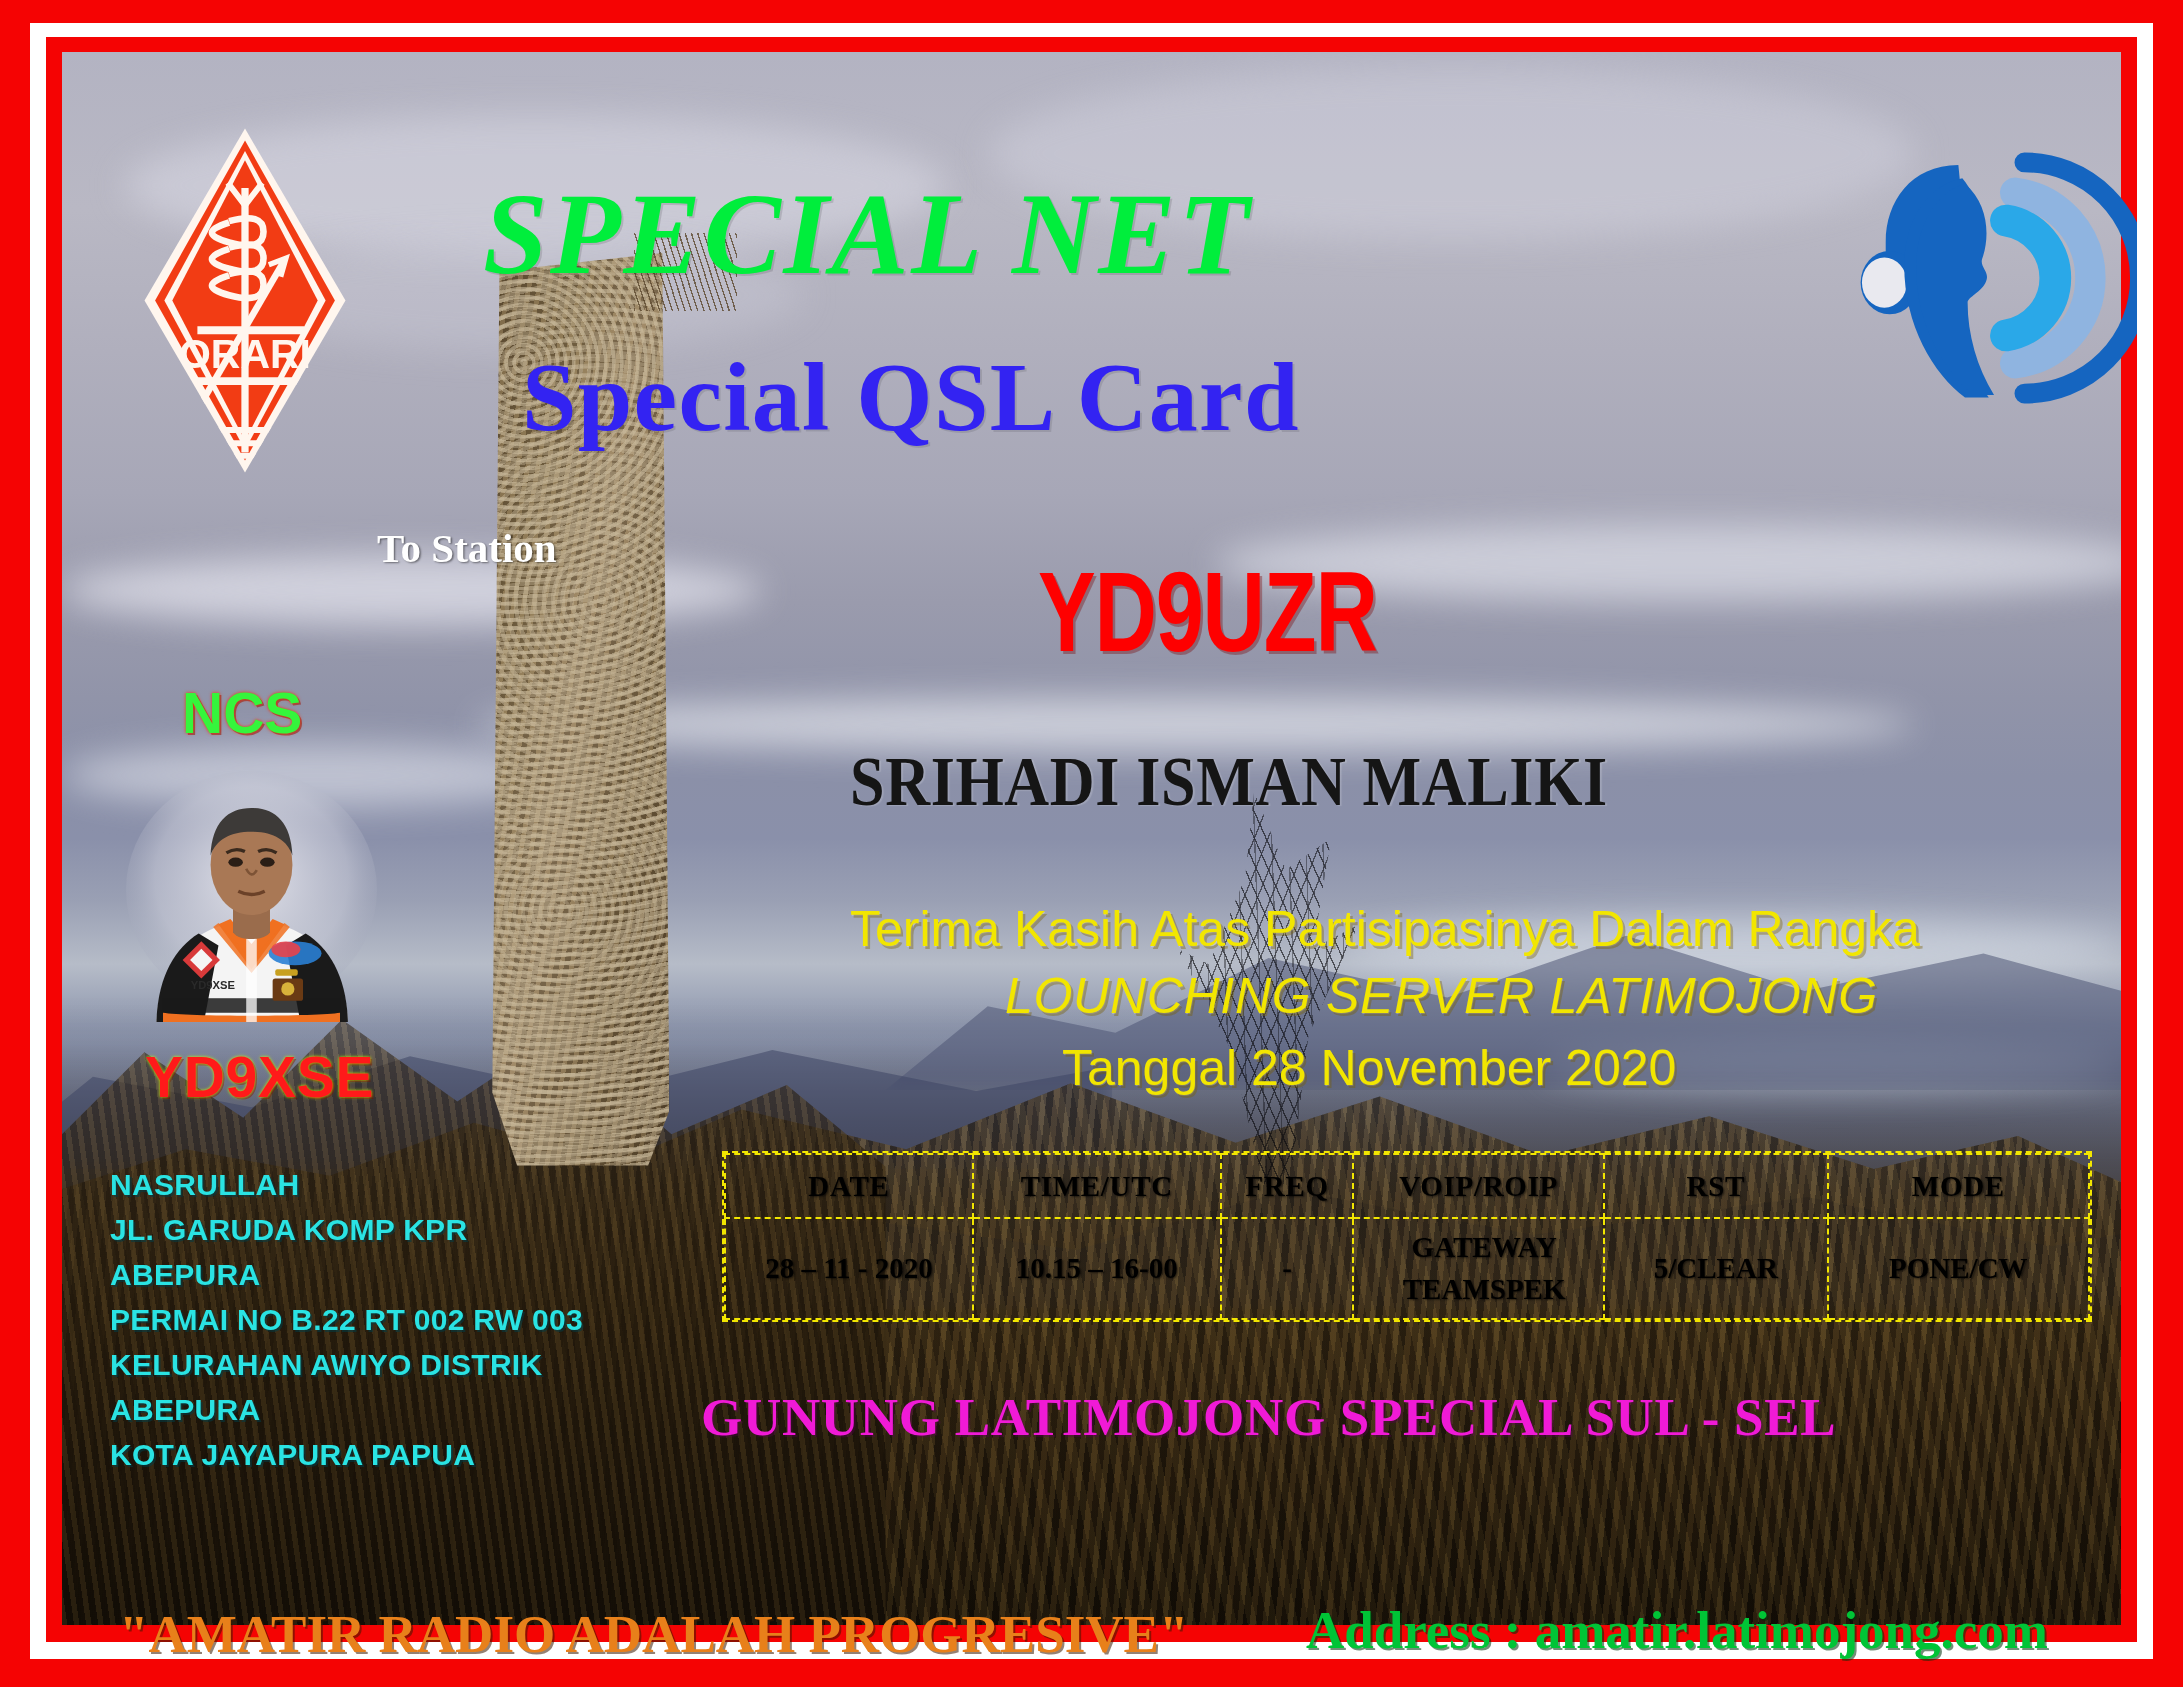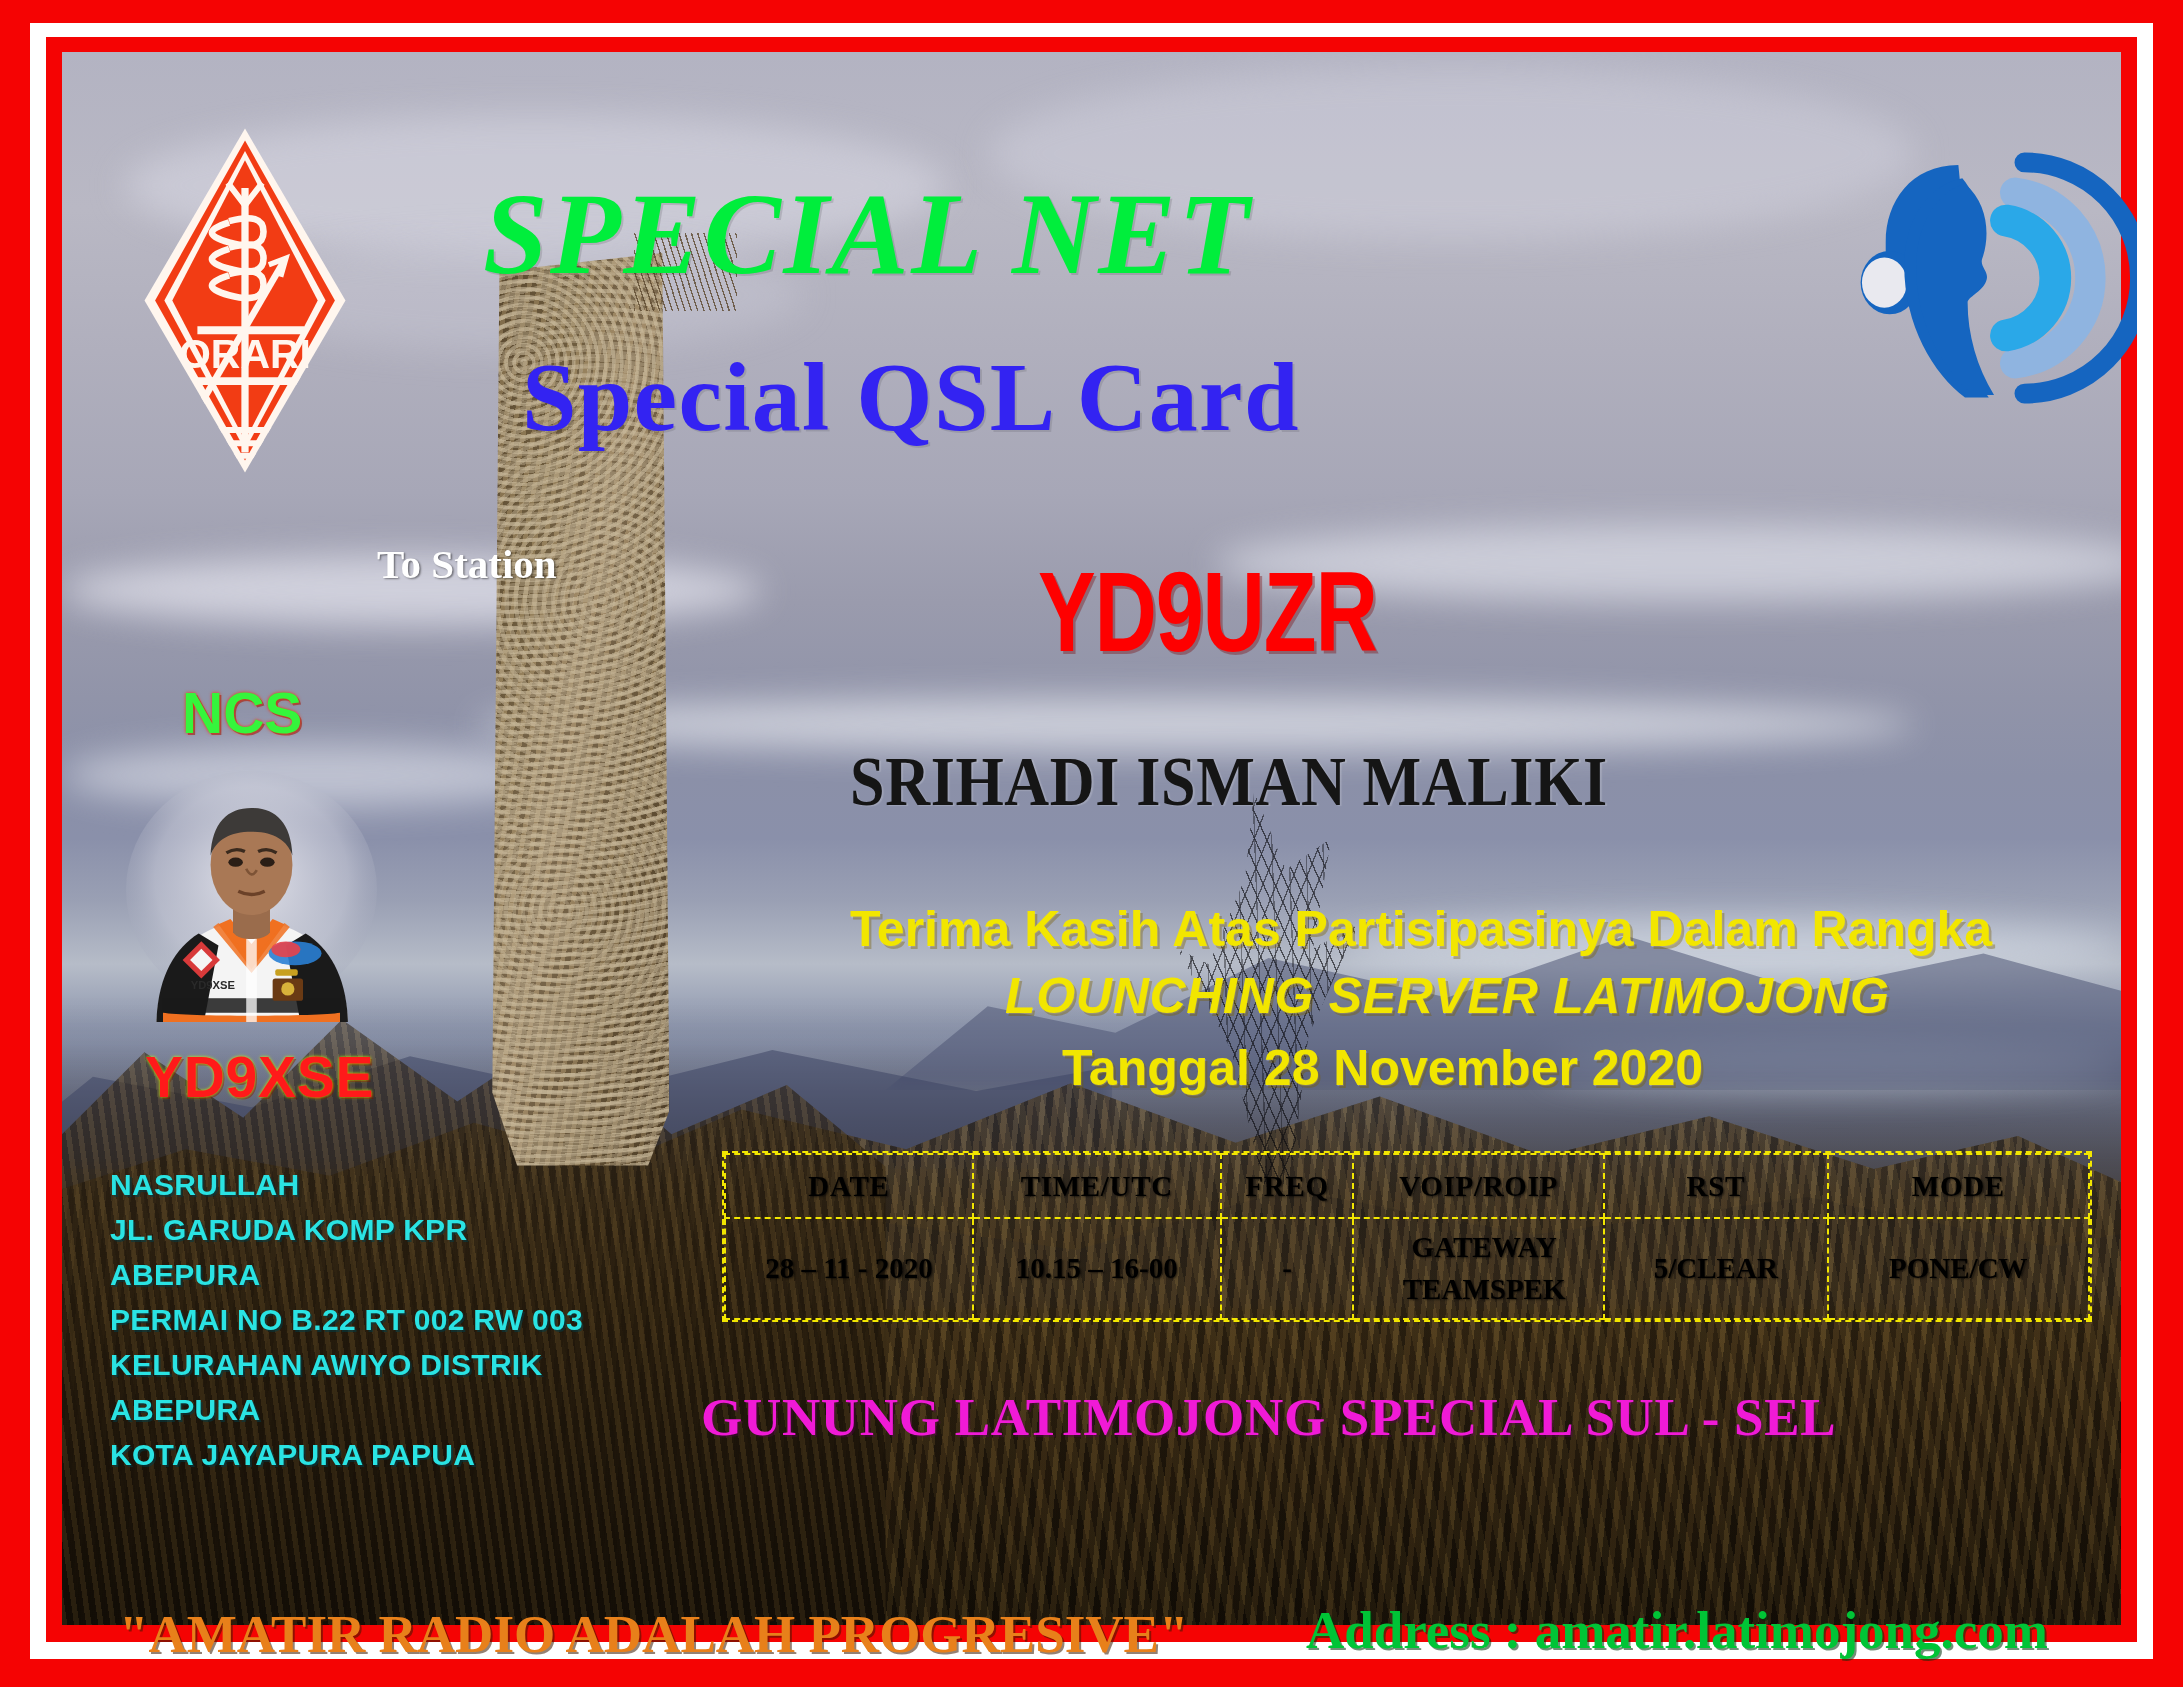--- a/index.html
+++ b/index.html
@@ -130,36 +130,36 @@
     color:#00ee3c;font-family:"Liberation Serif",serif;letter-spacing:2.6px;
     text-shadow:2px 2px 0 rgba(0,0,0,.12);
   }
   #special-qsl{
     left:476px;top:311px;font-size:98px;font-weight:bold;
     color:#3323f2;font-family:"Liberation Serif",serif;letter-spacing:1.3px;
     text-shadow:2px 2px 0 rgba(0,0,0,.10);
   }
   #to-station{
     left:331px;top:491px;font-size:41px;font-weight:bold;color:#ffffff;
-    font-family:"Liberation Serif",serif;text-shadow:1.3px 1.3px 2px rgba(0,0,0,.45);margin-top:16px;
+    font-family:"Liberation Serif",serif;text-shadow:1.3px 1.3px 2px rgba(0,0,0,.45);
   }
   #callsign{
     left:992px;top:519px;font-size:93px;font-weight:bold;color:#fe0000;
     font-family:"Liberation Sans",sans-serif;letter-spacing:-1.3px;
     transform:scaleY(1.22) scaleX(.93);transform-origin:left top;
     text-shadow:2.6px 2px 0 rgba(120,0,0,.35);
   }
   #opname{
     left:804px;top:711px;font-size:69px;font-weight:bold;color:#151515;
     font-family:"Liberation Serif",serif;letter-spacing:0.7px;
     transform:scaleX(.90);transform-origin:left top;
     text-shadow:2px 1.3px 1.3px rgba(255,255,255,.18);
   }
 
-  .ylw{color:#f2e600;font-weight:bold;font-family:"Liberation Sans",sans-serif;
+  .ylw{color:#f2e600;font-weight:normal;font-family:"Liberation Sans",sans-serif;
        text-shadow:2.6px 2.6px 0 rgba(120,95,0,.38), 0.7px 0.7px 0 rgba(255,255,255,.25);}
   #thanks1{left:804px;top:867px;font-size:50px;}
   #thanks2{left:959px;top:934px;font-size:50px;font-style:italic;letter-spacing:0.7px;}
   #thanks3{left:1016px;top:1006px;font-size:50px;}
 
   
   #tbl{position:absolute;left:676px;top:1114px;width:1366px;height:167px;
        border:2.6px dashed #f2e600;border-collapse:collapse;}
   #tbl table{width:100%;height:100%;border-collapse:collapse;table-layout:fixed;}
   #tbl td{border:2px dashed #f2e600;text-align:center;vertical-align:middle;

